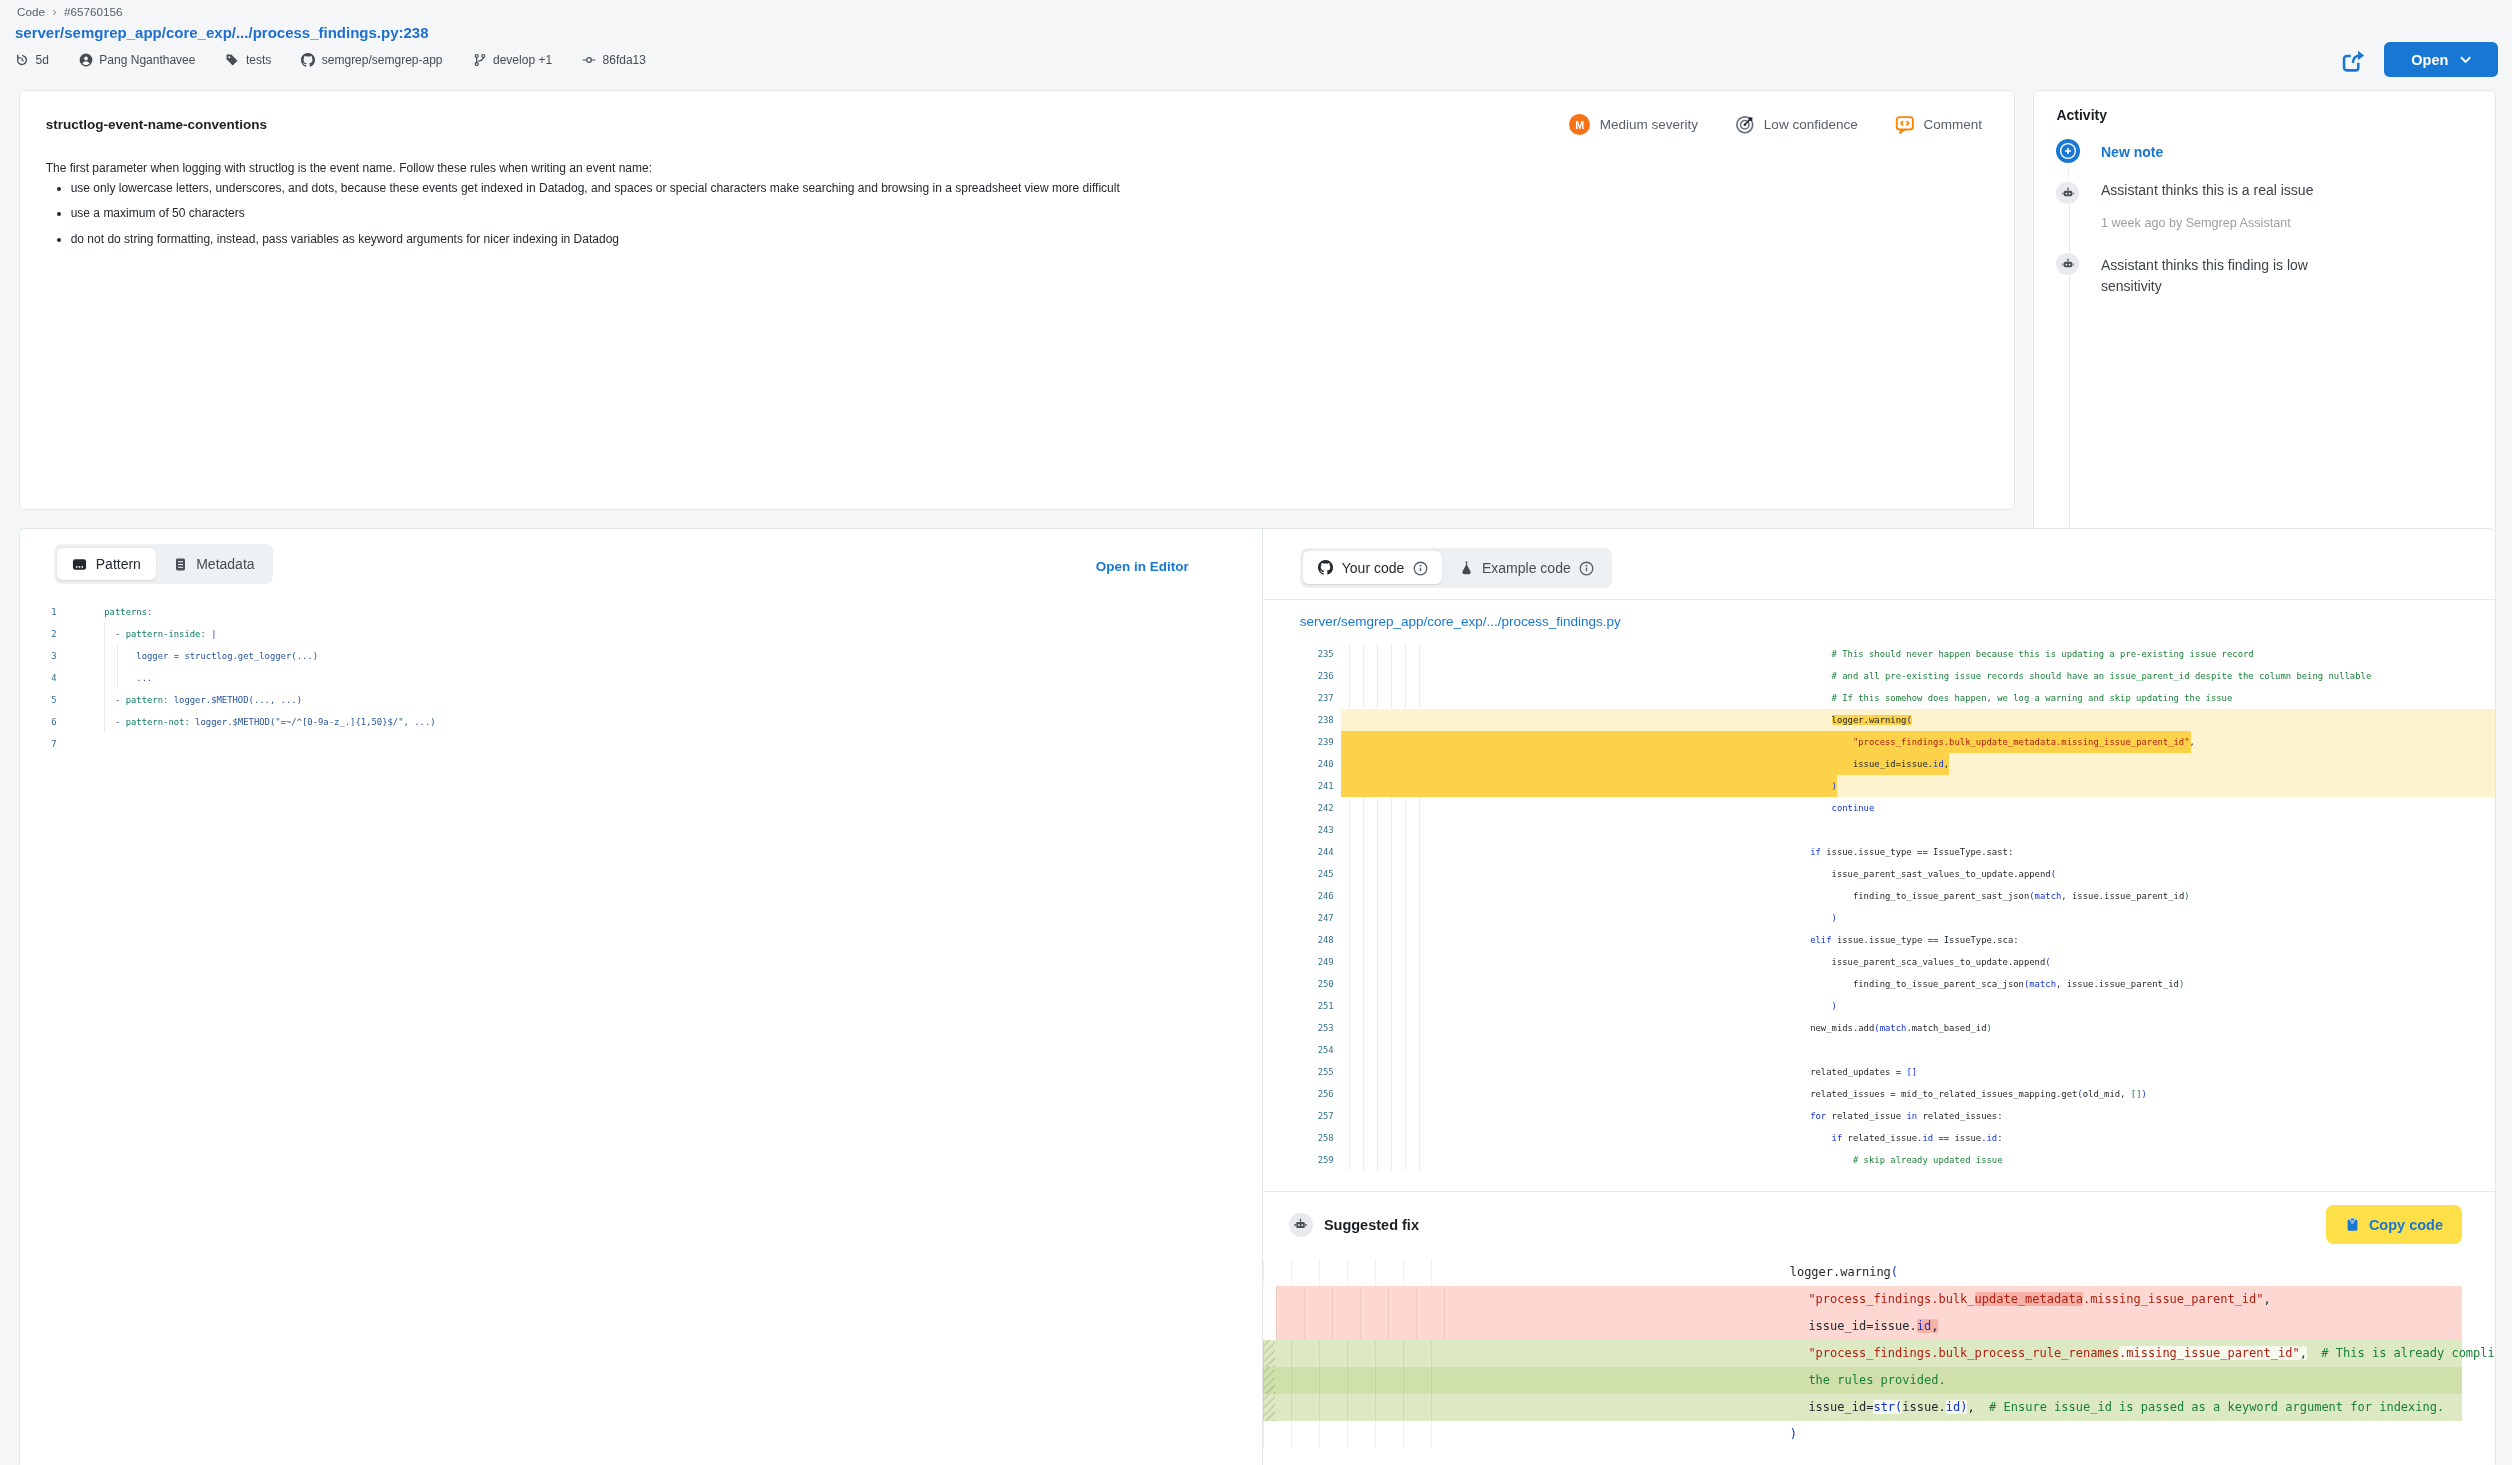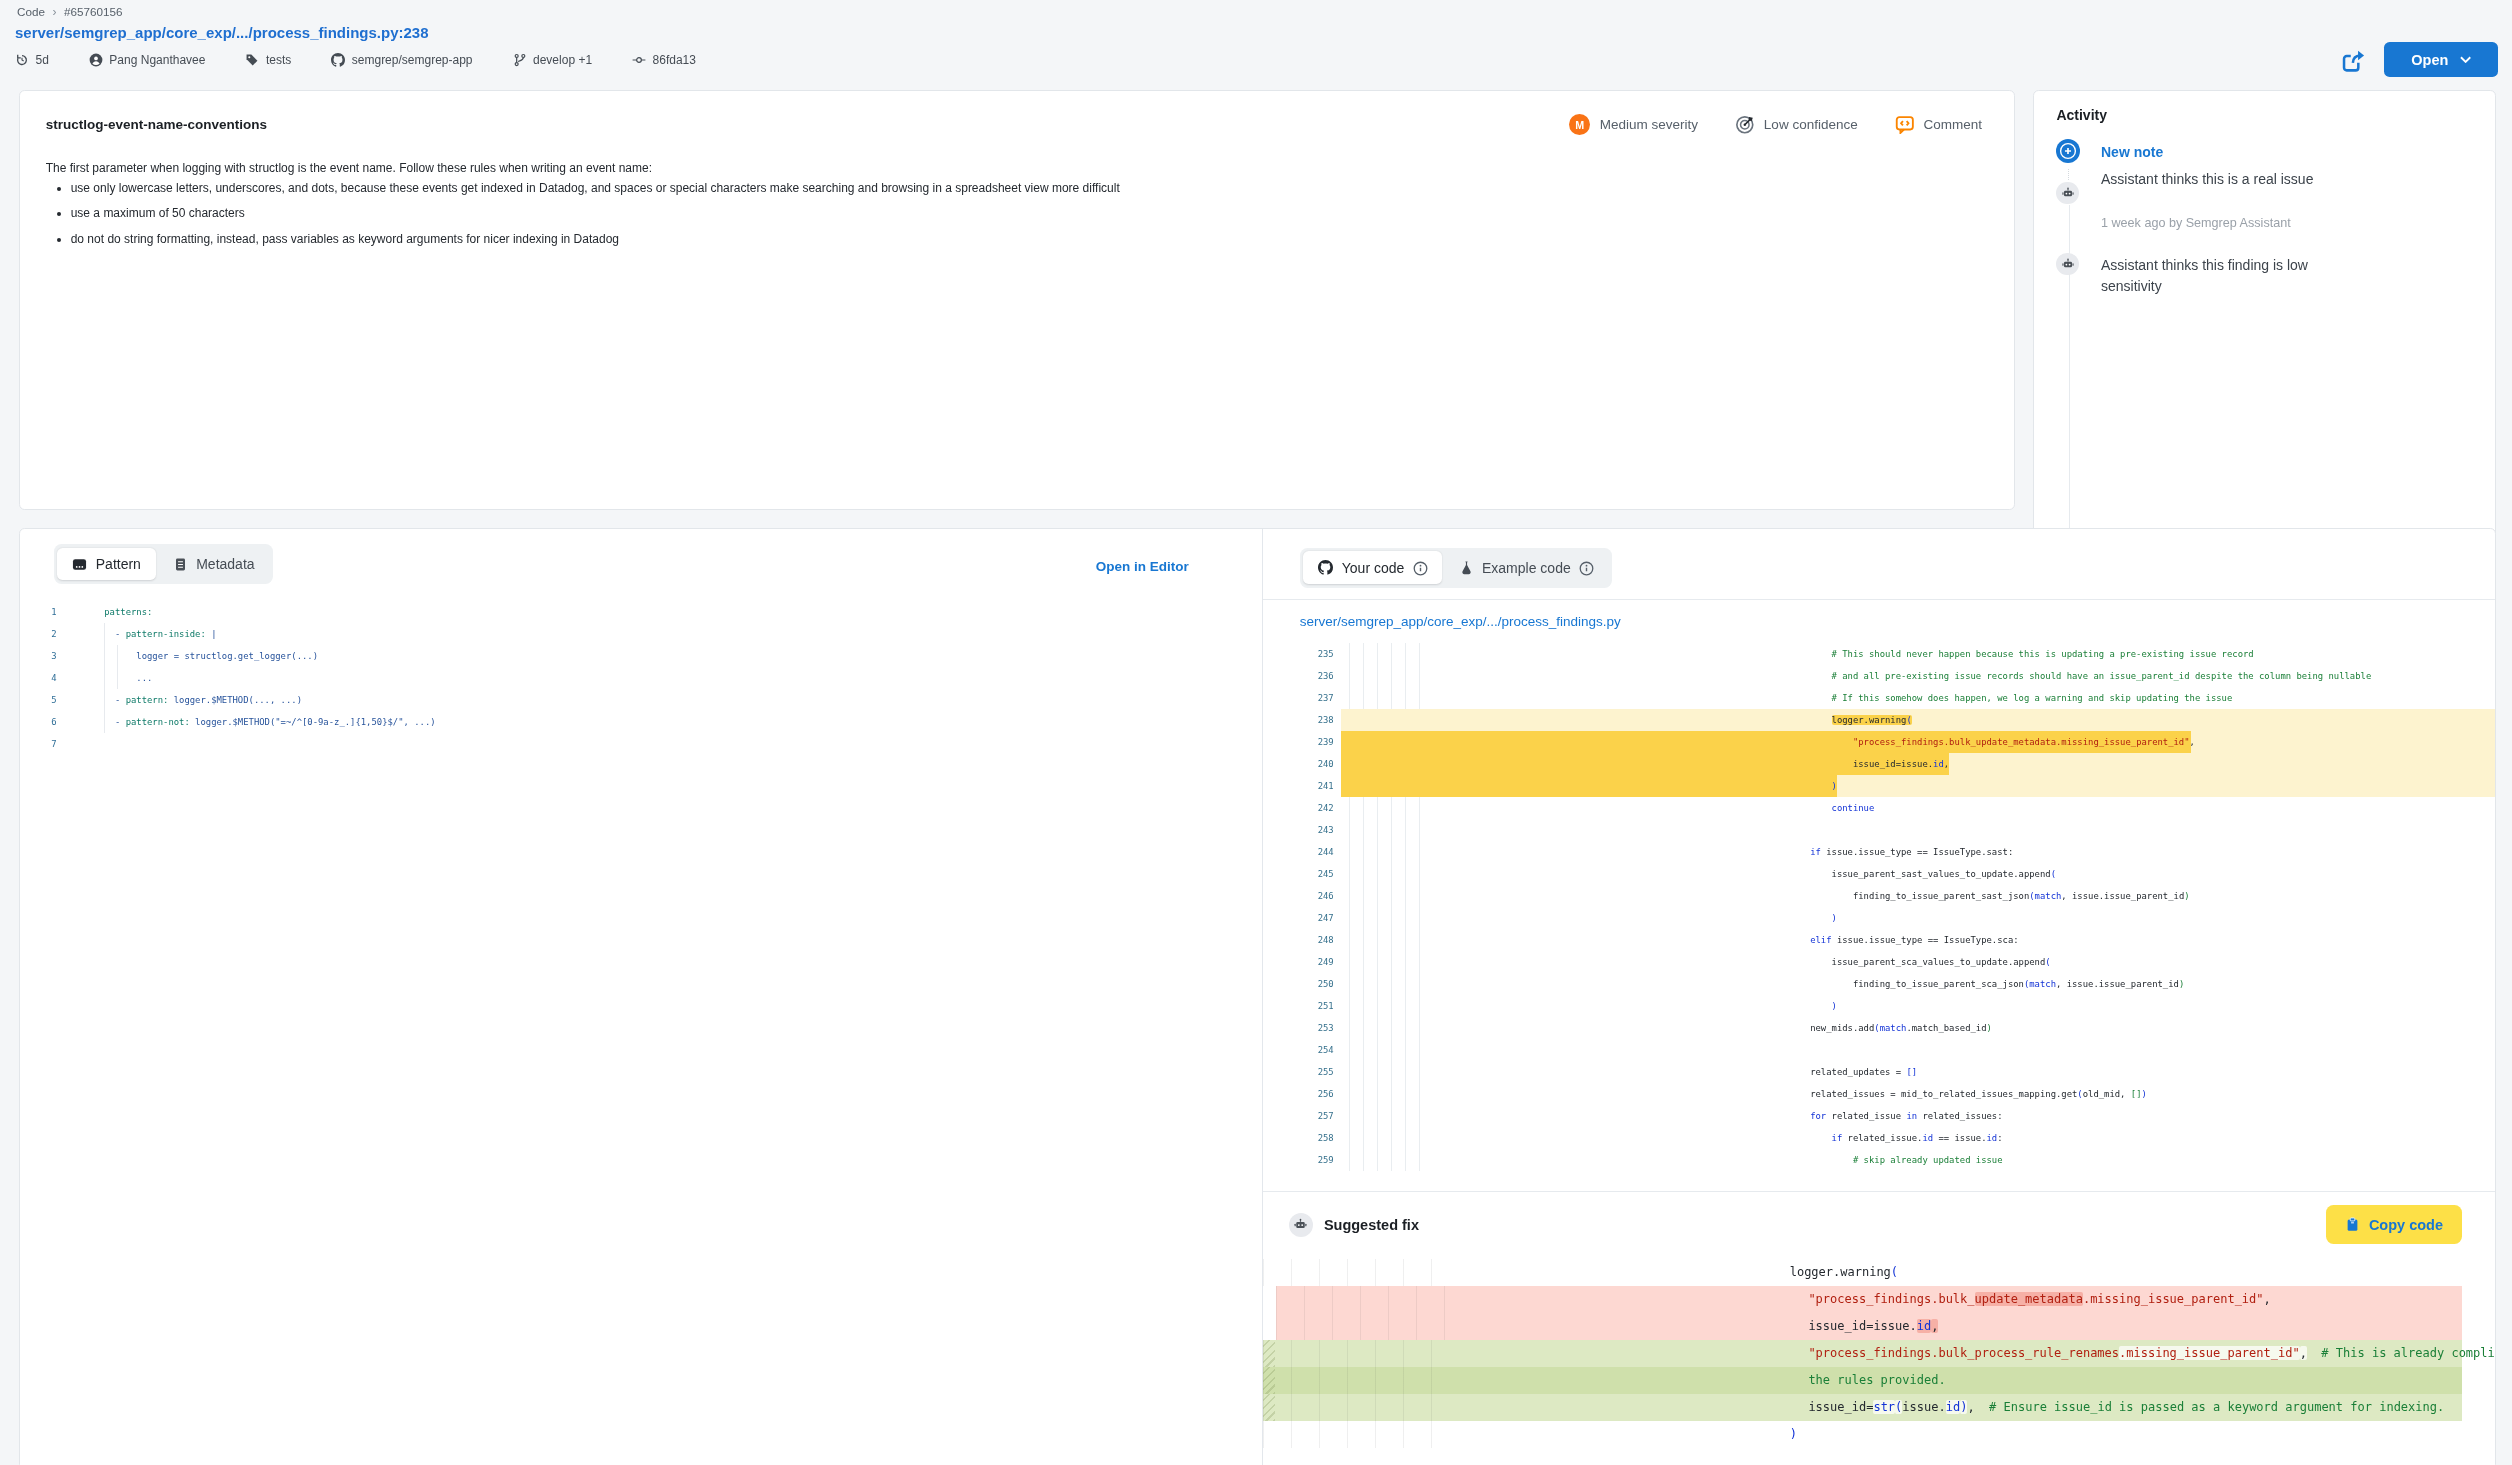--- a/index.html
+++ b/index.html
@@ -8,21 +8,21 @@
     background:#f4f6f8;color:#24292f;
     font-family:"Liberation Sans", sans-serif;
   }
   svg{display:block}
   .abs{position:absolute}
 
   
   #breadcrumb{left:17px;top:4.7px;font-size:11.7px;color:#57606a;display:flex;gap:7.5px;align-items:center}
   #breadcrumb .sep{color:#8b949e;font-size:12px}
   #page-title{left:15px;top:24px;font-size:15px;font-weight:bold;color:#1f6fd0}
-  #meta-row{left:15px;top:53px;display:flex;gap:40px;align-items:center;font-size:12px;color:#454c54}
+  #meta-row{left:15px;top:53px;display:flex;gap:30px;align-items:center;font-size:12px;color:#454c54}
   .meta-item{display:flex;gap:6.5px;align-items:center}
   .meta-item svg{width:14px;height:14px;color:#454c54}
 
   #share-btn{left:2333px;top:44px;width:34px;height:34px;border:none;background:transparent;cursor:pointer;color:#1877d2}
   #open-btn{left:2384px;top:42px;width:114px;height:35px;background:#1877d2;border:none;border-radius:5.6px;
     color:#fff;font-weight:bold;font-size:14.5px;display:flex;align-items:center;justify-content:center;gap:11.2px;cursor:pointer;
     font-family:"Liberation Sans",sans-serif}
 
   
   .card{background:#fff;border:0.9px solid #e2e6ea;border-radius:5.6px;box-sizing:border-box}
@@ -266,21 +266,21 @@
           <rect x="5" y="7.2" width="10" height="7" rx="1.6" fill="#4a5057"></rect>
           <circle cx="8" cy="10.7" r="1.1" fill="#fff"></circle>
           <circle cx="12" cy="10.7" r="1.1" fill="#fff"></circle>
           <path d="M10 4.8v2" stroke="#4a5057" stroke-width="1.4"></path>
           <circle cx="10" cy="4.2" r="1" fill="#4a5057"></circle>
           <rect x="3" y="9" width="1.4" height="3.2" rx=".7" fill="#4a5057"></rect>
           <rect x="15.6" y="9" width="1.4" height="3.2" rx=".7" fill="#4a5057"></rect>
         </svg>
       </div>
   </div>
-  <div class="act-txt" style="top:78px">Assistant thinks this is a real issue</div>
+  <div class="act-txt" style="top:89px">Assistant thinks this is a real issue</div>
   <div class="act-time" style="top:125px">1 week ago by Semgrep Assistant</div>
 
   <div class="act-ic" style="top:162px">
     <div class="robot-circle">
         <svg viewBox="0 0 20 20" width="16" height="16">
           <rect x="5" y="7.2" width="10" height="7" rx="1.6" fill="#4a5057"></rect>
           <circle cx="8" cy="10.7" r="1.1" fill="#fff"></circle>
           <circle cx="12" cy="10.7" r="1.1" fill="#fff"></circle>
           <path d="M10 4.8v2" stroke="#4a5057" stroke-width="1.4"></path>
           <circle cx="10" cy="4.2" r="1" fill="#4a5057"></circle>

